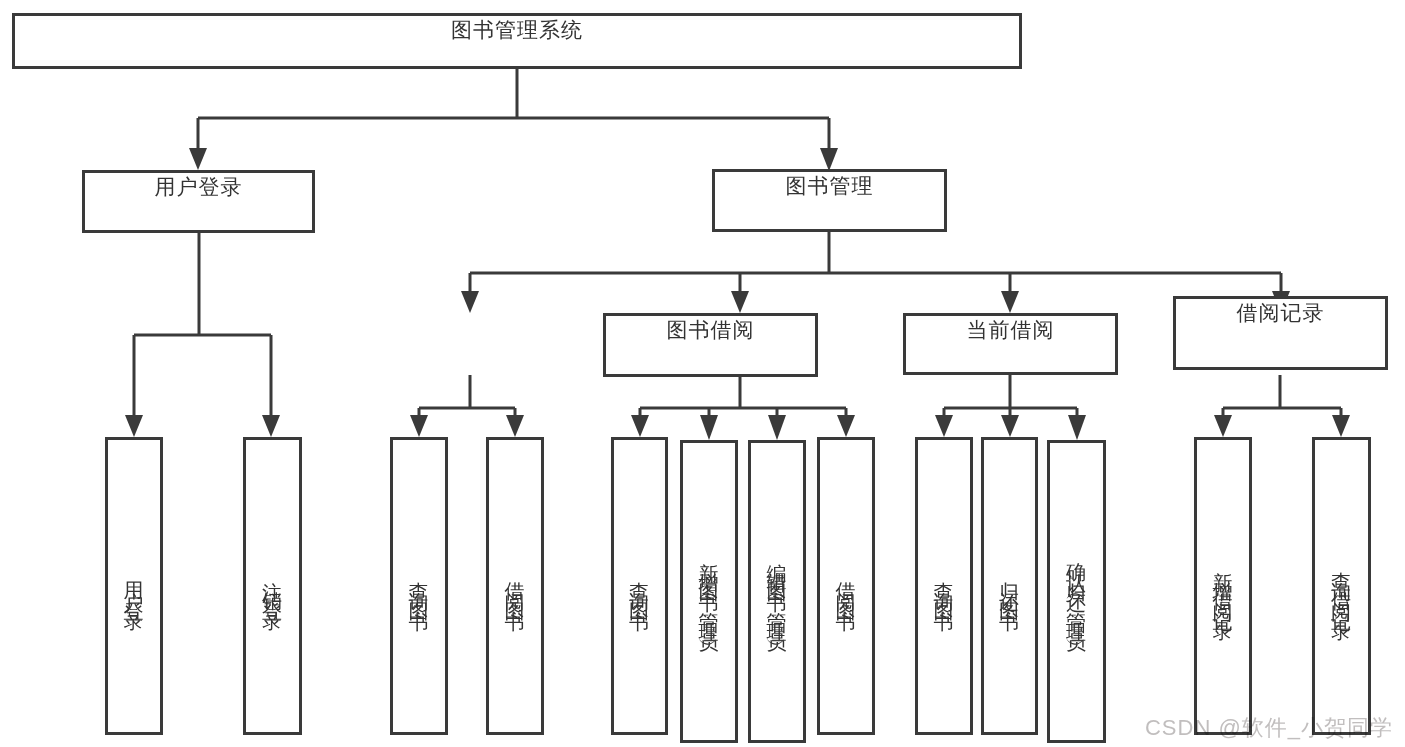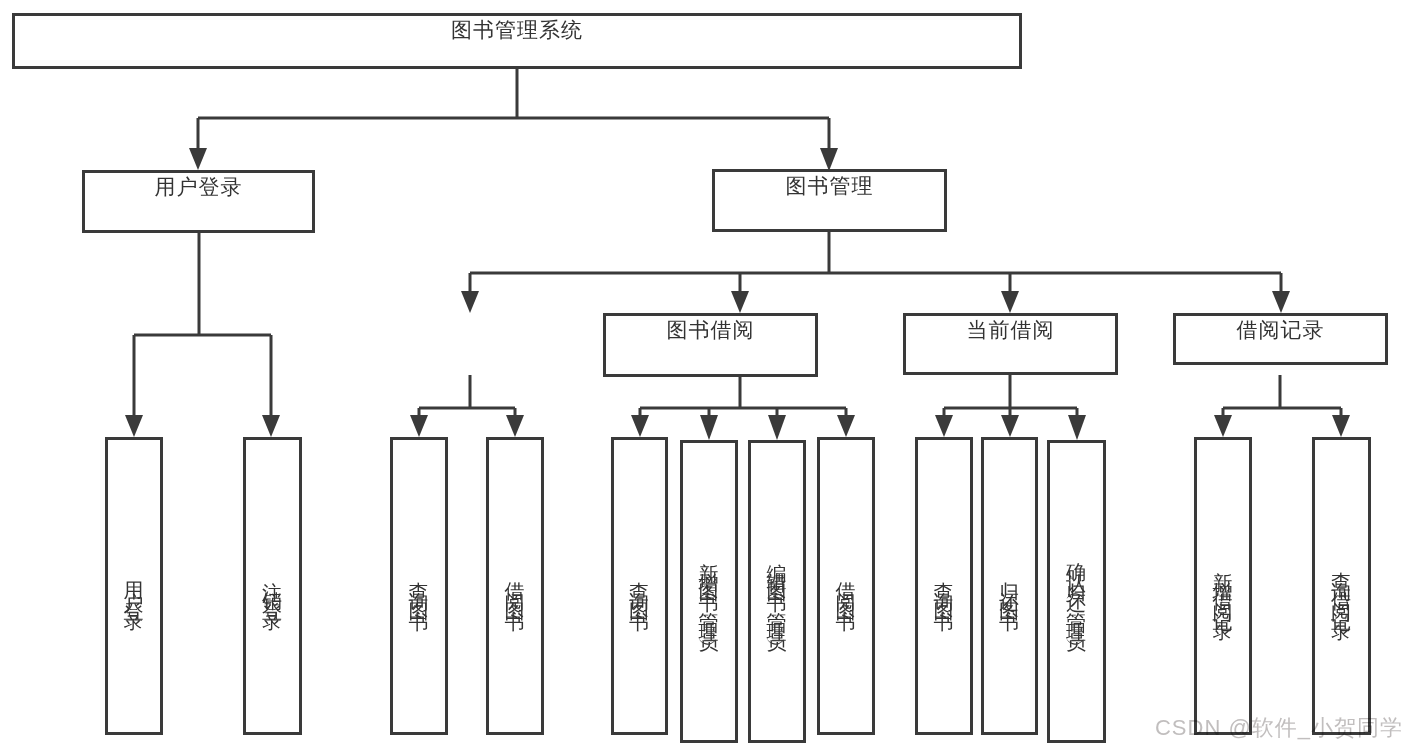--- a/index.html
+++ b/index.html
@@ -43,21 +43,21 @@
     z-index:2;
   }
   .leaf span{
     writing-mode:vertical-rl;
     text-orientation:mixed;
     letter-spacing:10px;
     line-height:1;
   }
   .watermark{
     position:absolute;
-    right:2px;bottom:4px;
+    right:12px;bottom:4px;
     font-size:22px;
     color:rgba(186,183,183,0.9);
     mix-blend-mode:multiply;
     z-index:6;
     letter-spacing:1px;
     white-space:nowrap;
   }
 </style>
 </head>
 <body>
@@ -117,21 +117,21 @@
   <div class="node" style="left:712px;top:169px;width:235px;height:63px;">
     <span>图书管理</span>
   </div>
 
   <div class="node" style="left:603px;top:313px;width:215px;height:64px;">
     <span>图书借阅</span>
   </div>
   <div class="node" style="left:903px;top:313px;width:215px;height:62px;">
     <span>当前借阅</span>
   </div>
-  <div class="node" style="left:1173px;top:313px;width:215px;height:52px;">
+  <div class="node" style="left:1173px;top:296px;width:215px;height:74px;">
     <span>借阅记录</span>
   </div>
 
   <div class="leaf" style="left:105px;top:437px;width:58px;height:298px;">
     <span>用户登录</span>
   </div>
   <div class="leaf" style="left:243px;top:437px;width:59px;height:298px;">
     <span>注销登录</span>
   </div>
 

